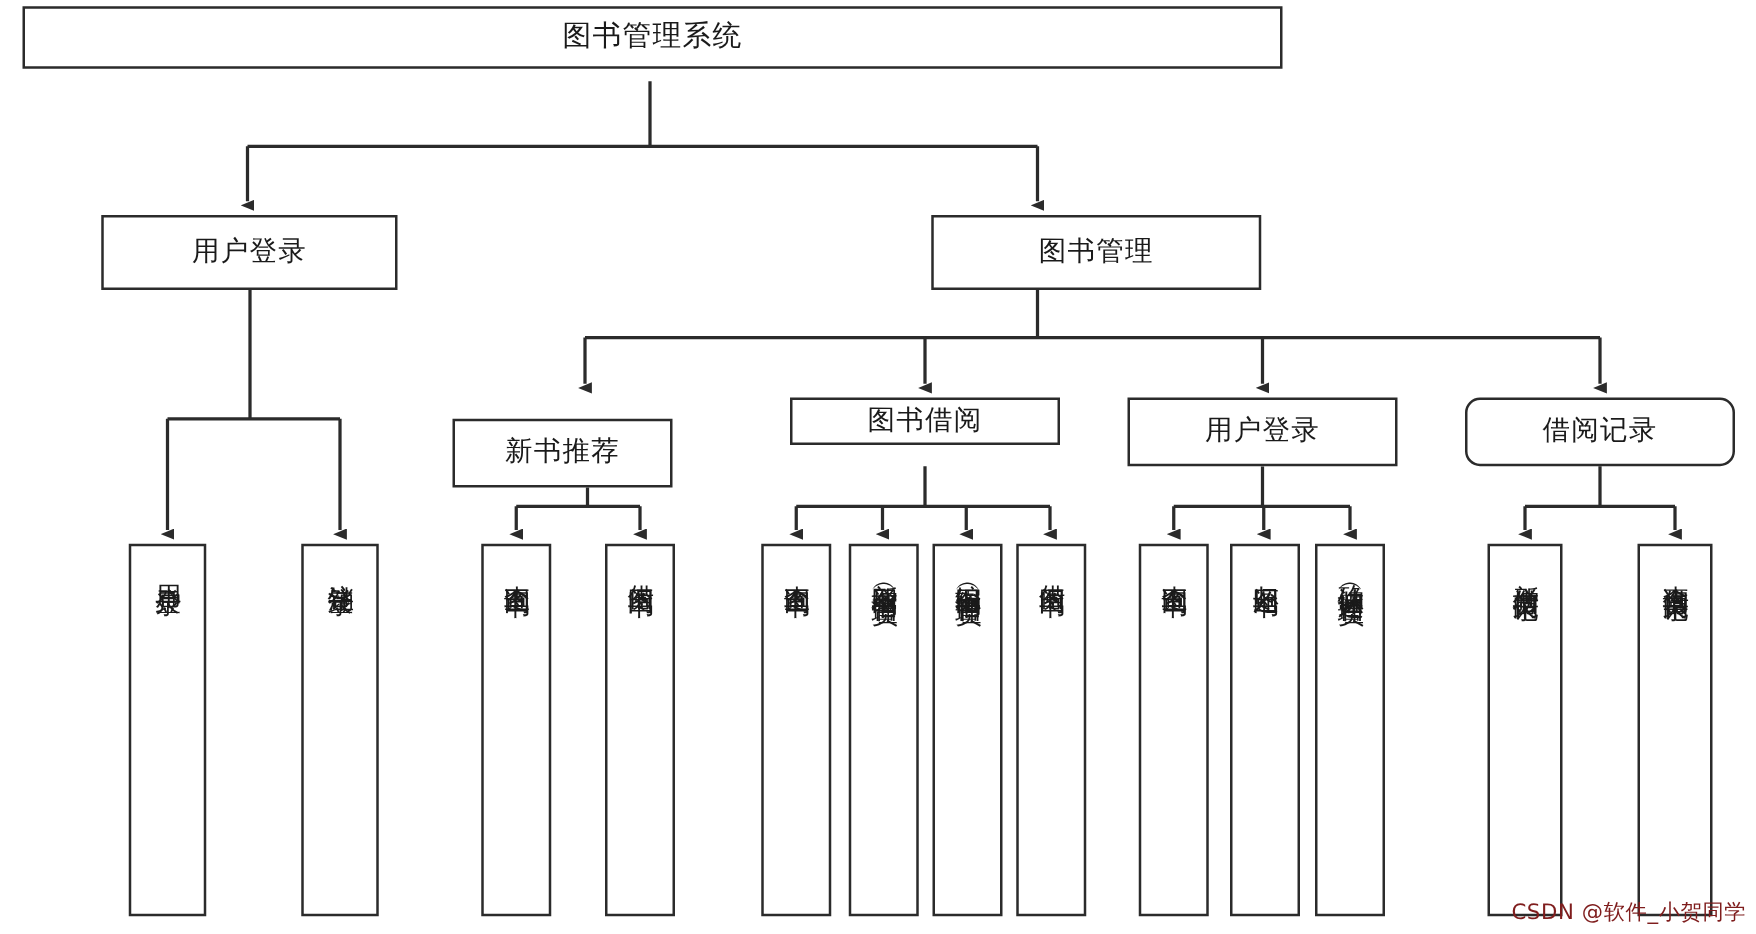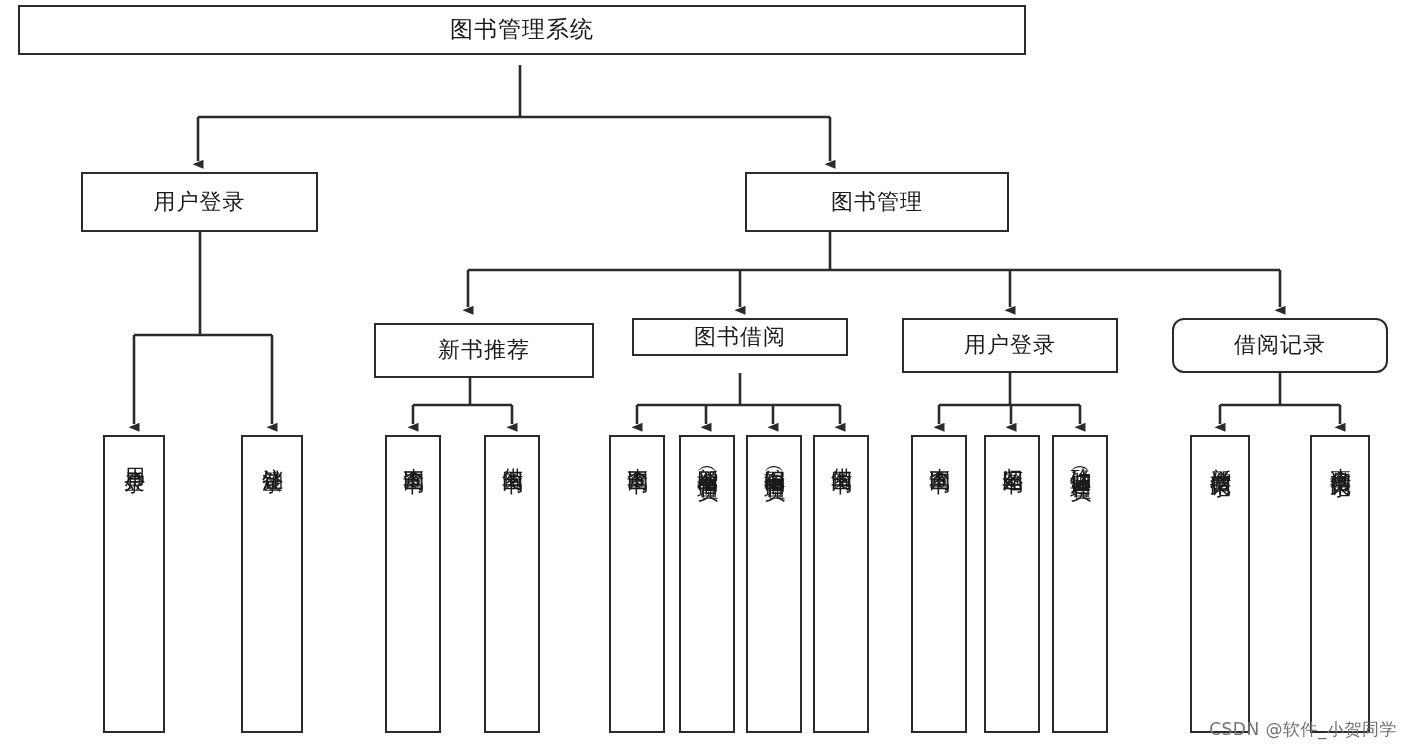--- a/index.html
+++ b/index.html
@@ -56,21 +56,21 @@
     line-height: 1.12;
     letter-spacing: 2px;
     white-space: nowrap;
     text-align: start;
   }
   .watermark {
     position: absolute;
     right: 8px;
     bottom: 6px;
     font-size: 17px;
-    color: #737373;
+    color: #7f1d1d;
     letter-spacing: 0.5px;
     white-space: nowrap;
   }
 </style>
 </head>
 <body>
 
 <div id="canvas">
 
   <svg id="edges" viewBox="0 0 1405 747" xmlns="http://www.w3.org/2000/svg">
@@ -122,21 +122,21 @@
 
   <div id="level2-layer">
       <div class="node horiz" style="left: 81px; top: 172px; width: 237px; height: 60px;">
         <span>用户登录</span>
       </div>
       <div class="node horiz" style="left: 711px; top: 172px; width: 264px; height: 60px; margin-left: 34px;">
         <span>图书管理</span>
       </div>
     </div>
   <div id="level3-layer">
-      <div class="node horiz" style="left: 362px; top: 323px; width: 220px; height: 55px; margin-left: 12px;">
+      <div class="node horiz" style="left: 362px; top: 335px; width: 176px; height: 55px;">
         <span>新书推荐</span>
       </div>
       <div class="node horiz" style="left: 632px; top: 318px; width: 216px; height: 38px;">
         <span>图书借阅</span>
       </div>
       <div class="node horiz" style="left: 902px; top: 318px; width: 216px; height: 55px;">
         <span>用户登录</span>
       </div>
       <div class="node horiz" style="left: 1172px; top: 318px; width: 216px; height: 55px; border-radius: 12px;">
         <span>借阅记录</span>

